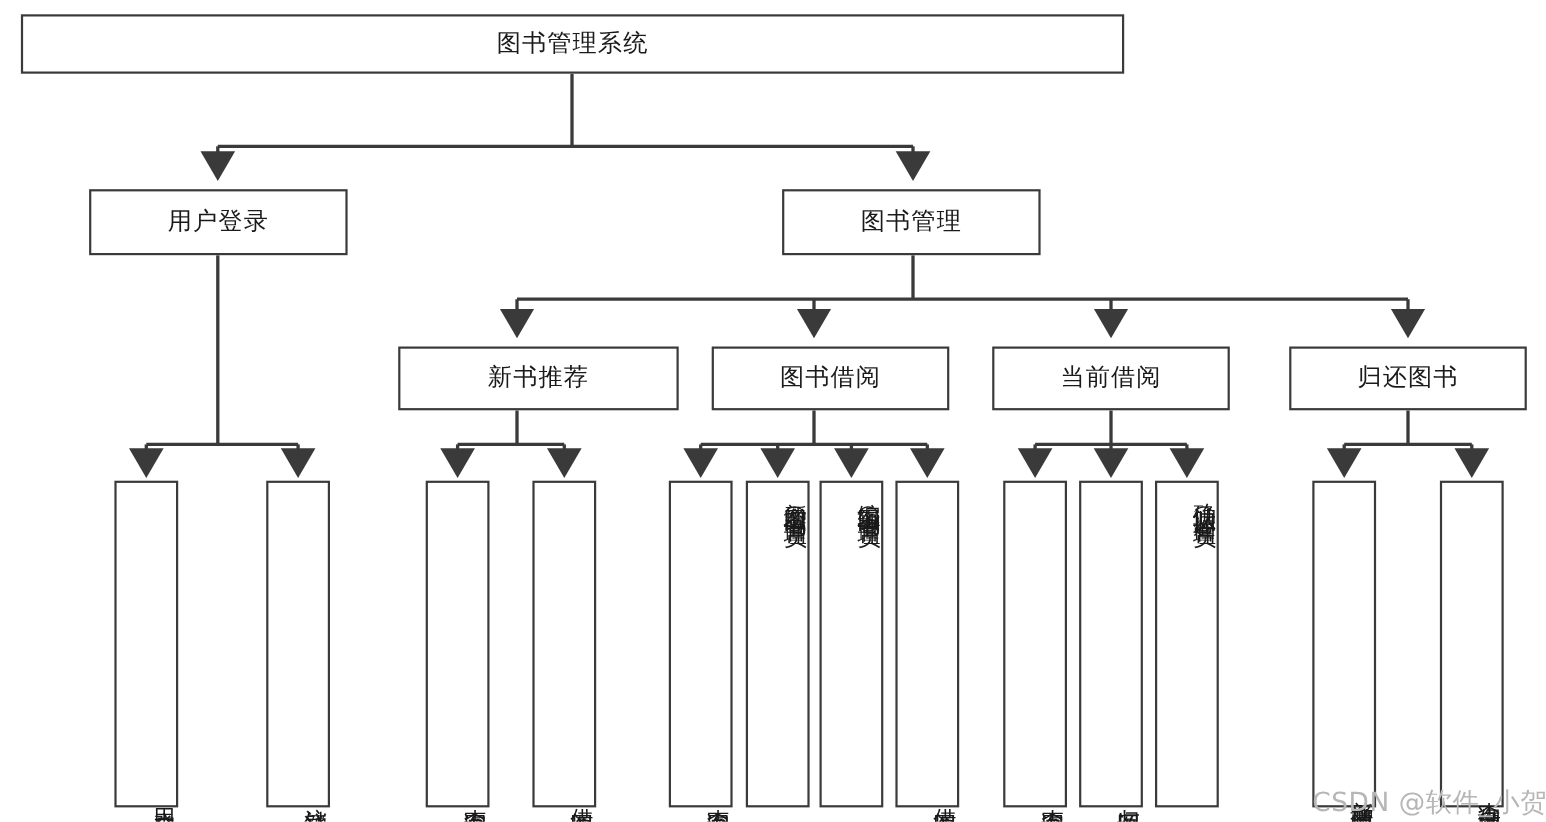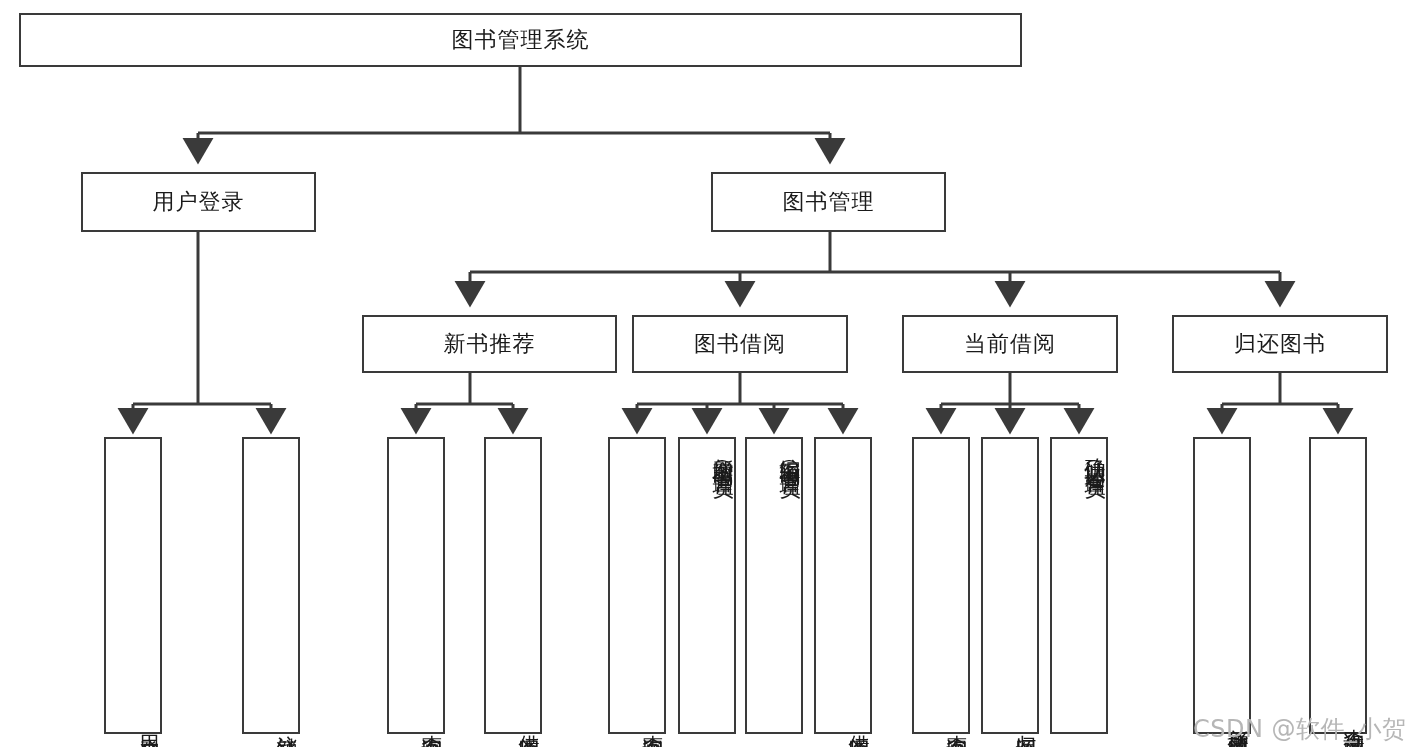--- a/index.html
+++ b/index.html
@@ -134,21 +134,21 @@
   <div class="node h" style="left:81px; top:172px; width:235px; height:60px;">
     <span>用户登录</span>
   </div>
   <div class="node h" style="left:711px; top:172px; width:235px; height:60px;">
     <span>图书管理</span>
   </div>
 
   <div class="node h" style="left:362px; top:315px; width:255px; height:58px;">
     <span>新书推荐</span>
   </div>
-  <div class="node h" style="left:632px; top:315px; width:216px; height:58px;">
+  <div class="node h" style="left:647px; top:315px; width:216px; height:58px;">
     <span>图书借阅</span>
   </div>
   <div class="node h" style="left:902px; top:315px; width:216px; height:58px;">
     <span>当前借阅</span>
   </div>
   <div class="node h" style="left:1172px; top:315px; width:216px; height:58px;">
     <span>归还图书</span>
   </div>
 
   <div class="node v align-bottom" style="left:104px; top:437px; width:58px; height:297px;">

